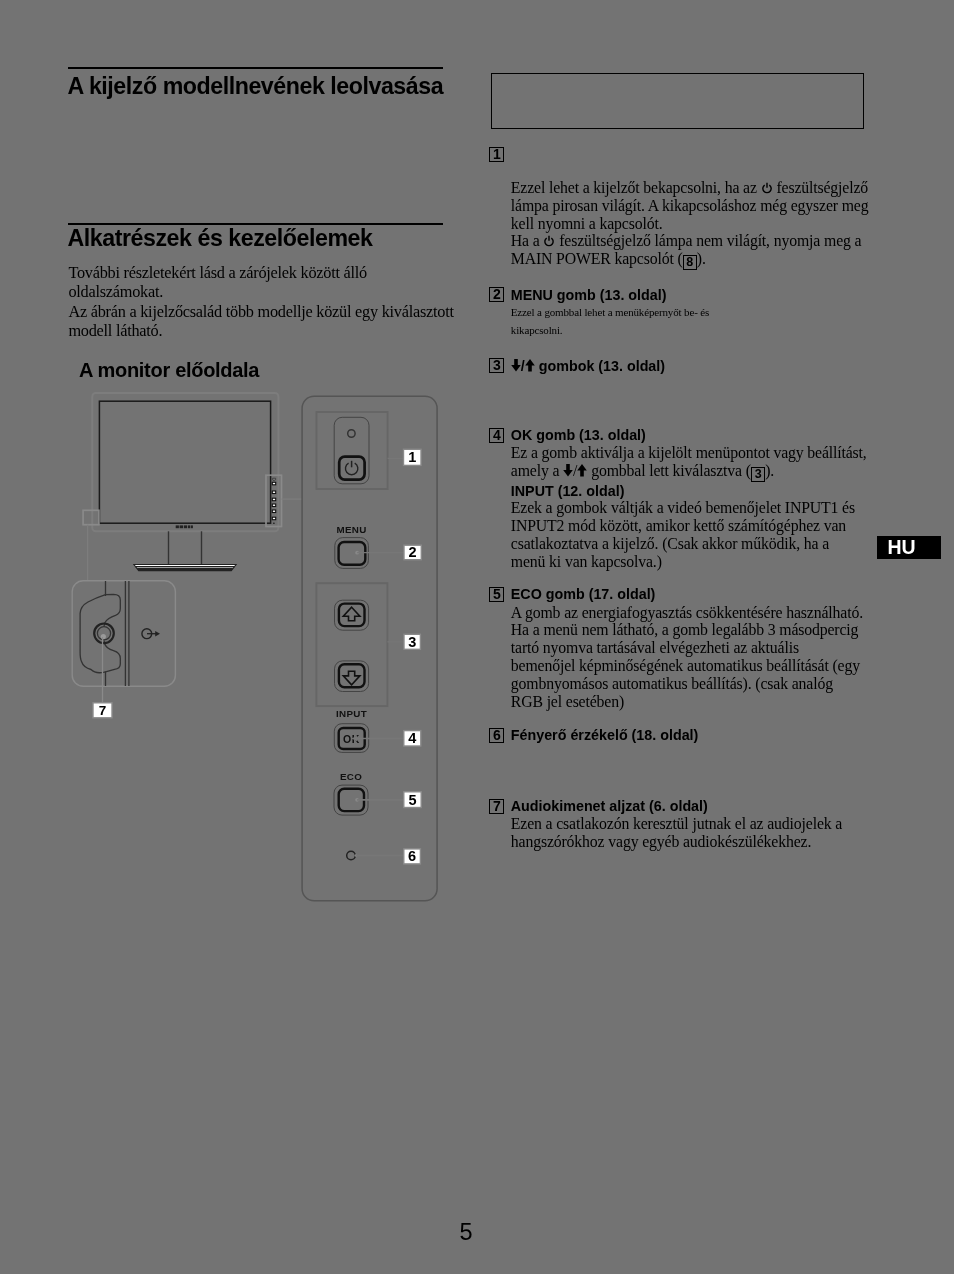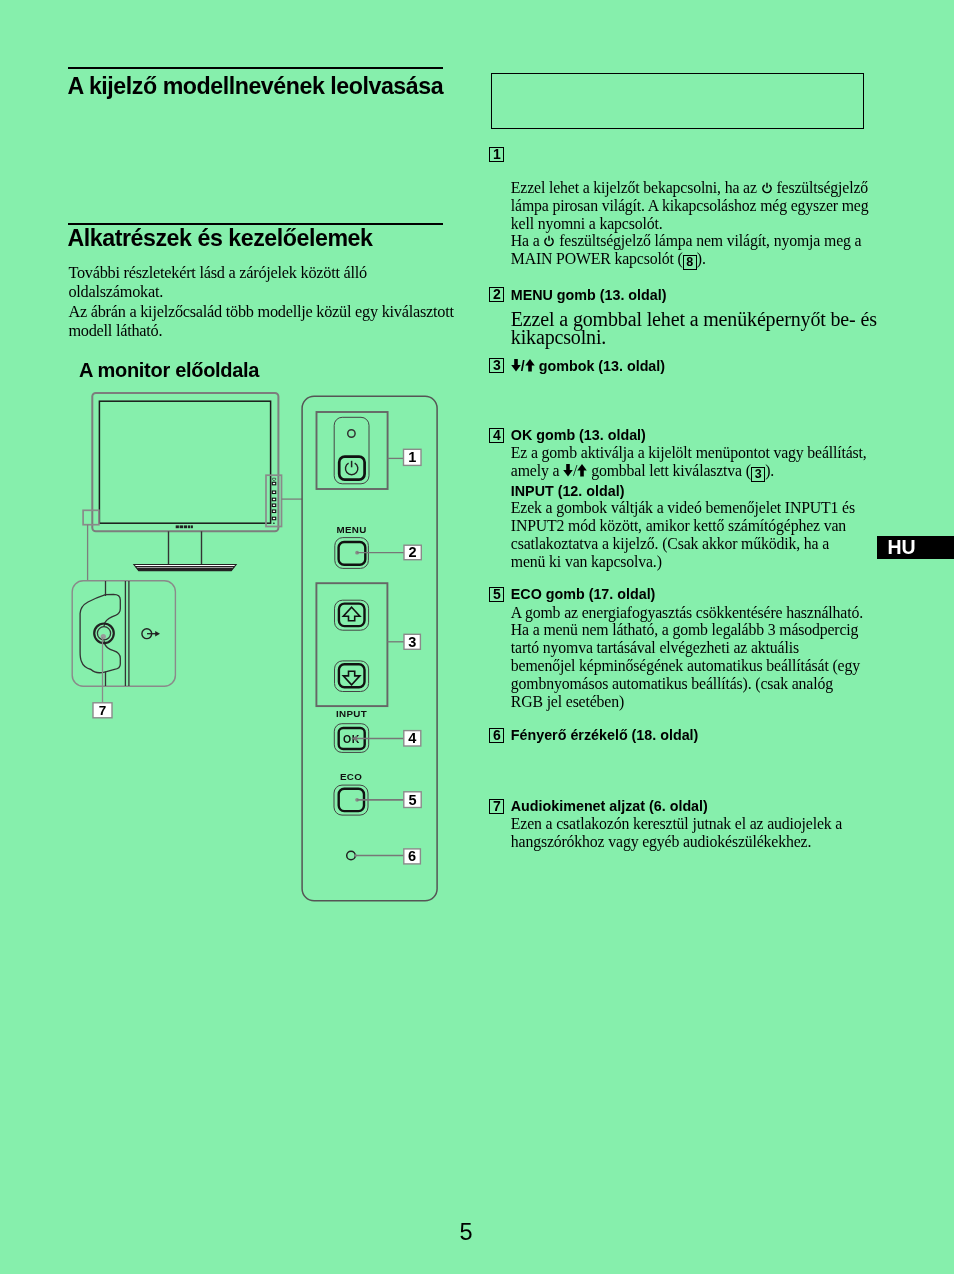--- a/index.html
+++ b/index.html
@@ -1,16 +1,16 @@
 <!DOCTYPE html>
 <html><head>
 <meta charset="utf-8">
 <style>
 html,body{margin:0;padding:0;background:#fff}
-#page{position:relative;width:954px;height:1274px;background:#86efac;color:#000;font-family:"Liberation Sans",sans-serif;overflow:hidden}
+#page{position:relative;width:954px;height:1274px;background:#737373;color:#000;font-family:"Liberation Sans",sans-serif;overflow:hidden}
 .abs{position:absolute}
 .serif{font-family:"Liberation Serif",serif}
 .b{font-weight:bold}
 .rule{position:absolute;background:#000;height:1.6px}
 .num{position:absolute;box-sizing:border-box;width:15.4px;height:15px;border:1.3px solid #000;font:bold 14px/13.6px "Liberation Sans",sans-serif;text-align:center}
 .bx{display:inline-block;box-sizing:border-box;border:1.3px solid #000;font:bold 12.5px/12.8px "Liberation Sans",sans-serif;width:14.3px;height:14.6px;text-align:center;vertical-align:-2px}
 .ih{font:bold 14.3px/15px "Liberation Sans",sans-serif;letter-spacing:0}
 svg.ic{vertical-align:-1px}
 </style>
 </head>
@@ -196,21 +196,21 @@
         <line x1="6.5" y1="0.8" x2="6.5" y2="6.3" stroke="#000" stroke-width="1.55"></line>
       </svg> feszültségjelző<br>lámpa pirosan világít. A kikapcsoláshoz még egyszer meg<br>kell nyomni a kapcsolót.<br>Ha a <svg class="ic" width="12" height="12" viewBox="0 0 13 13">
         <path d="M4.0 3.3a4.5 4.5 0 1 0 5.0 0" fill="none" stroke="#000" stroke-width="1.55"></path>
         <line x1="6.5" y1="0.8" x2="6.5" y2="6.3" stroke="#000" stroke-width="1.55"></line>
       </svg> feszültségjelző lámpa nem világít, nyomja meg a<br>MAIN POWER kapcsolót (<span class="bx">8</span>).</div>
 
 <div class="num" style="left:489.1px;top:287.3px">2</div>
 
 <div class="abs ih" style="left:510.8px;top:288px">MENU gomb (13. oldal)</div>
 
-<div class="abs serif" style="left:510.8px;top:311px;font-size:20px;line-height:17.8px;letter-spacing:-0.15px">Ezzel a gombbal lehet a menüképernyőt be- és<br>kikapcsolni.</div>
+<div class="abs serif" style="left:510.8px;top:304px;font-size:11px;line-height:17.8px;letter-spacing:-0.15px">Ezzel a gombbal lehet a menüképernyőt be- és<br>kikapcsolni.</div>
 
 <div class="num" style="left:489.1px;top:358.3px">3</div>
 
 <div class="abs ih" style="left:510.8px;top:358.9px"><svg class="ic" width="10" height="13" viewBox="0 0 10 13">
         <path d="M3.2 0h3.6v6h3L5 12.6 0.2 6h3z"></path>
       </svg>/<svg class="ic" width="10" height="13" viewBox="0 0 10 13">
         <path d="M3.2 12.6h3.6v-6h3L5 0 0.2 6.6h3z"></path>
       </svg> gombok (13. oldal)</div>
 
 
@@ -234,17 +234,17 @@
 
 <div class="abs ih" style="left:510.8px;top:728.2px">Fényerő érzékelő (18. oldal)</div>
 
 
 <div class="num" style="left:489.1px;top:798.6px">7</div>
 
 <div class="abs ih" style="left:510.8px;top:799.2px">Audiokimenet aljzat (6. oldal)</div>
 
 <div class="abs serif" style="left:510.8px;top:815.3px;font-size:15.8px;line-height:17.8px;letter-spacing:-0.15px">Ezen a csatlakozón keresztül jutnak el az audiojelek a<br>hangszórókhoz vagy egyéb audiokészülékekhez.</div>
 
-<div class="abs" style="left:877px;top:535.5px;width:77px;height:23.1px;background:#000;color:#fff;font:bold 19.5px/23.1px 'Liberation Sans',sans-serif;padding-left:10.4px;box-sizing:border-box">HU</div>
+<div class="abs" style="left:877px;top:535.5px;width:64px;height:23.1px;background:#000;color:#fff;font:bold 19.5px/23.1px 'Liberation Sans',sans-serif;padding-left:10.4px;box-sizing:border-box">HU</div>
 
 <div class="abs" style="left:446px;top:1220.9px;width:40px;text-align:center;font-size:23.5px;line-height:23.5px">5</div>
 
 </div>
 
 </body></html>

